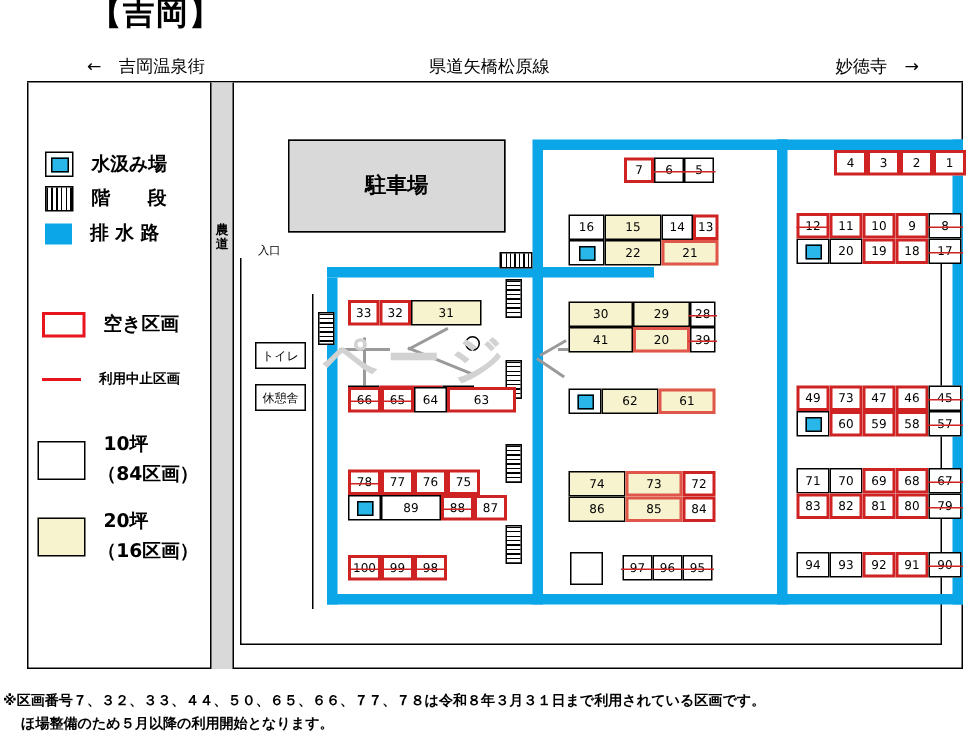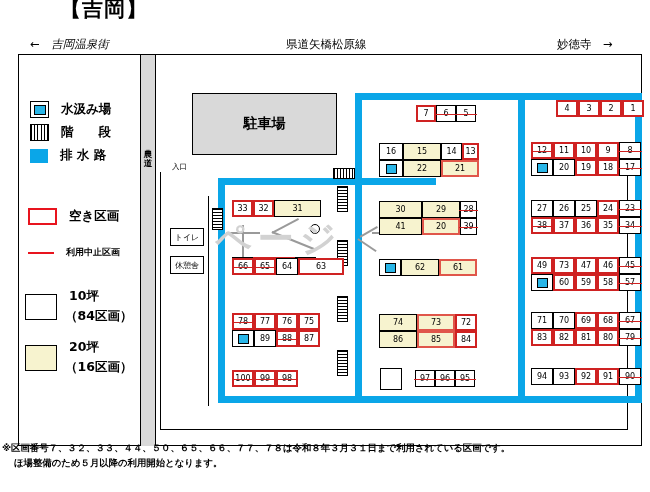--- a/index.html
+++ b/index.html
@@ -107,36 +107,36 @@
   }
   .waterbox i{display:block;width:9px;height:8px;background:#29b6e8;border:1px solid #000;}
 
   .watermark{
     left:215px;top:215px;width:240px;height:46px;
     font-size:36px;font-weight:bold;color:#d2d2d2;
     letter-spacing:6px;white-space:nowrap;z-index:5;pointer-events:none;
   }
 
   .footnote{
-    left:2px;top:440px;width:646px;
+    left:2px;top:460px;width:646px;
     font-size:9.4px;font-weight:bold;color:#000;line-height:15px;
   }
   .footnote div{white-space:nowrap;}
 </style>
 </head>
 <body>
 
 <div id="root">
 
   <div class="abs title">【吉岡】</div>
 
   <div class="abs frame"></div>
 
   <div class="abs topbar"></div>
-  <div class="abs roadlabel" style="left:30px;top:34px;font-style:italic;">←　吉岡温泉街</div>
+  <div class="abs roadlabel" style="left:58px;top:34px;">←　吉岡温泉街</div>
   <div class="abs roadlabel" style="left:286px;top:34px;">県道矢橋松原線</div>
   <div class="abs roadlabel" style="left:557px;top:34px;">妙徳寺　→</div>
 
   <div class="abs legend-row" style="left:30px;top:101px;">
     <span class="sw-water">
         <i></i>
       </span>
     <span class="lg-text" style="margin-left:12px;">水汲み場</span>
   </div>
   <div class="abs legend-row" style="left:30px;top:124px;">
@@ -249,21 +249,21 @@
         <div class="brow">
           <div class="cell red strike" style="width: 22px;">78</div>
           <div class="cell red" style="width: 22px;">77</div>
           <div class="cell red" style="width: 22px;">76</div>
           <div class="cell red" style="width: 22px;">75</div>
         </div>
         <div class="brow">
           <div class="waterbox" style="width: 22px;">
             <i></i>
           </div>
-          <div class="cell" style="width: 22px;">89</div>
+          <div class="cell" style="width: 40px;">89</div>
           <div class="cell red strike" style="width: 22px;">88</div>
           <div class="cell red" style="width: 22px;">87</div>
         </div>
       </div>
       <div class="abs block" style="left: 232px; top: 370px;">
         <div class="brow">
           <div class="cell red strike" style="width: 22px;">100</div>
           <div class="cell red strike" style="width: 22px;">99</div>
           <div class="cell red strike" style="width: 22px;">98</div>
         </div>
@@ -349,36 +349,20 @@
         <div class="brow">
           <div class="waterbox" style="width: 22px;">
             <i></i>
           </div>
           <div class="cell" style="width: 22px;">20</div>
           <div class="cell red" style="width: 22px;">19</div>
           <div class="cell red" style="width: 22px;">18</div>
           <div class="cell strike" style="width: 22px;">17</div>
         </div>
       </div>
-      <div class="abs block" style="left: 531px; top: 200px;">
-        <div class="brow">
-          <div class="cell" style="width: 22px;">27</div>
-          <div class="cell" style="width: 22px;">26</div>
-          <div class="cell" style="width: 22px;">25</div>
-          <div class="cell red" style="width: 22px;">24</div>
-          <div class="cell strike" style="width: 22px;">23</div>
-        </div>
-        <div class="brow">
-          <div class="cell red strike" style="width: 22px;">38</div>
-          <div class="cell red" style="width: 22px;">37</div>
-          <div class="cell red" style="width: 22px;">36</div>
-          <div class="cell red" style="width: 22px;">35</div>
-          <div class="cell strike" style="width: 22px;">34</div>
-        </div>
-      </div>
       <div class="abs block" style="left: 531px; top: 257px;">
         <div class="brow">
           <div class="cell red" style="width: 22px;">49</div>
           <div class="cell red" style="width: 22px;">73</div>
           <div class="cell red" style="width: 22px;">47</div>
           <div class="cell red" style="width: 22px;">46</div>
           <div class="cell strike" style="width: 22px;">45</div>
         </div>
         <div class="brow">
           <div class="waterbox" style="width: 22px;">

